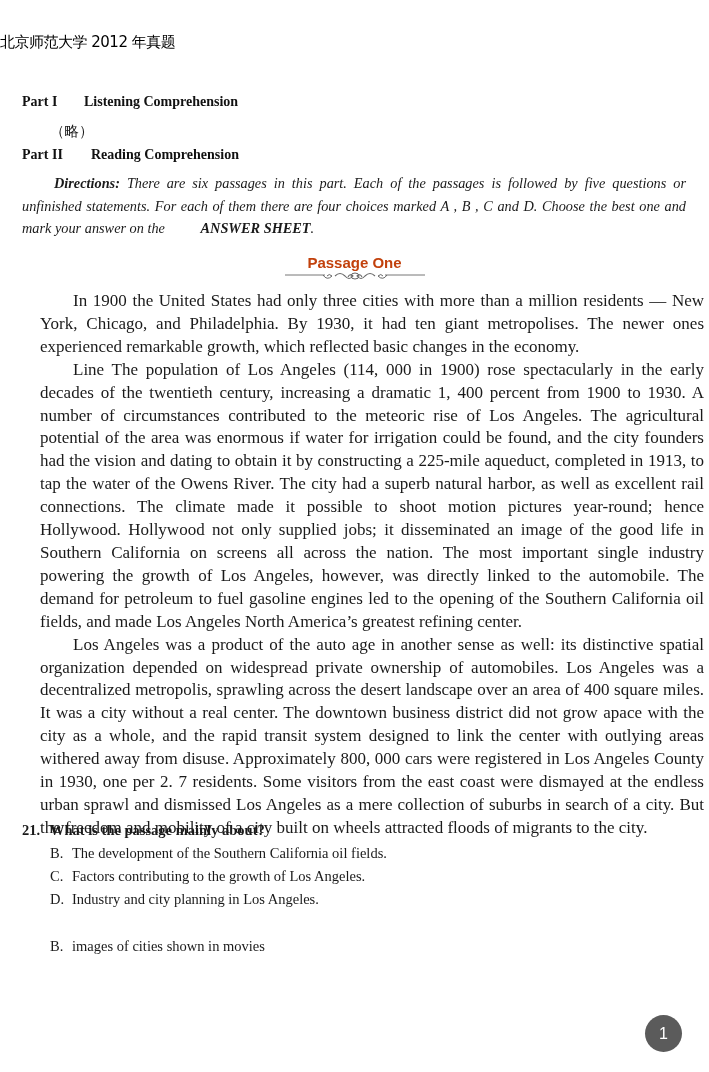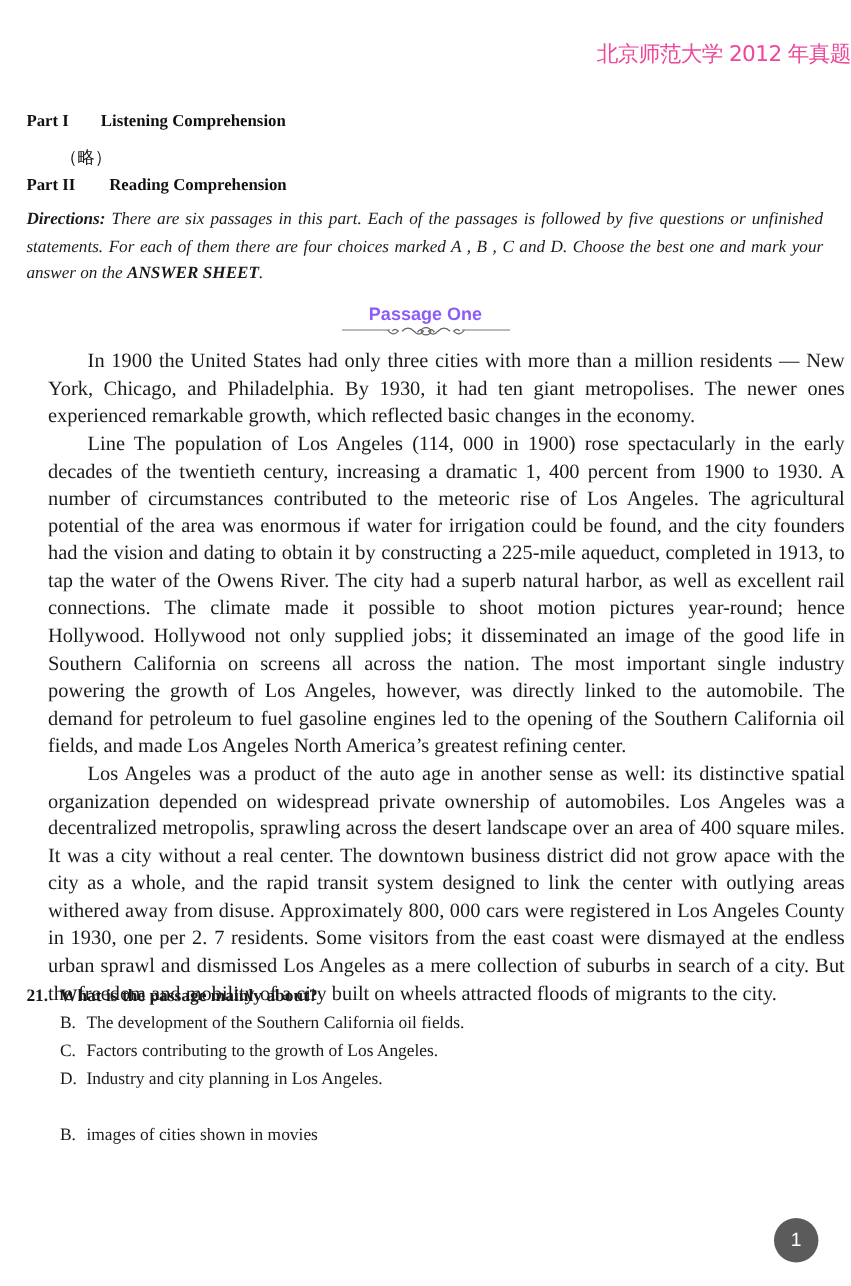--- a/index.html
+++ b/index.html
@@ -3,42 +3,42 @@
   <meta charset="utf-8">
   <style>
     html, body { margin: 0; padding: 0; background: #ffffff; }
     body {
       width: 709px; height: 1072px; position: relative; overflow: hidden;
       font-family: "Liberation Serif", "DejaVu Serif", serif;
       color: #1a1a1a;
     }
     .title {
       position: absolute; left: 0; width: 709px; top: 33px;
-      text-align: right;
+      text-align: left;
       font-family: "DejaVu Sans", "Liberation Sans", sans-serif;
-      font-size: 18px; letter-spacing: -0.5px; color: #ec4899;
+      font-size: 15px; letter-spacing: -0.5px; color: #000000;
     }
     .part-head {
       position: absolute; left: 22px;
       font-weight: bold; font-size: 14px; color: #111;
     }
     .part-head .num { display: inline-block; width: 62px; }
     .omit { position: absolute; left: 50px; top: 122px; font-size: 14.5px; }
     .directions {
       position: absolute; left: 22px; top: 172px; width: 664px;
       font-style: italic; font-size: 14.3px; line-height: 22.6px;
       text-align: justify; text-align-last: left;
     }
-    .directions b { font-style: italic; }
+    .directions b { font-style: italic; margin-left: 32px; }
     .passage-title-wrap {
       position: absolute; left: 0; width: 709px; top: 254px; text-align: center;
     }
     .passage-title {
       font-family: "Liberation Sans", "DejaVu Sans", sans-serif;
-      font-size: 15px; font-weight: bold; color: #8b5cf6;
+      font-size: 15px; font-weight: bold; color: #c2410c;
     }
     .ornament { display: block; margin: 0 auto; }
     .passage {
       position: absolute; left: 40px; top: 290px; width: 664px;
       font-size: 17px; line-height: 22.9px; text-align: justify;
     }
     .passage p { margin: 0; text-indent: 33px; }
     .question {
       position: absolute; left: 22px; width: 664px;
       font-size: 14.5px; line-height: 22.9px;

